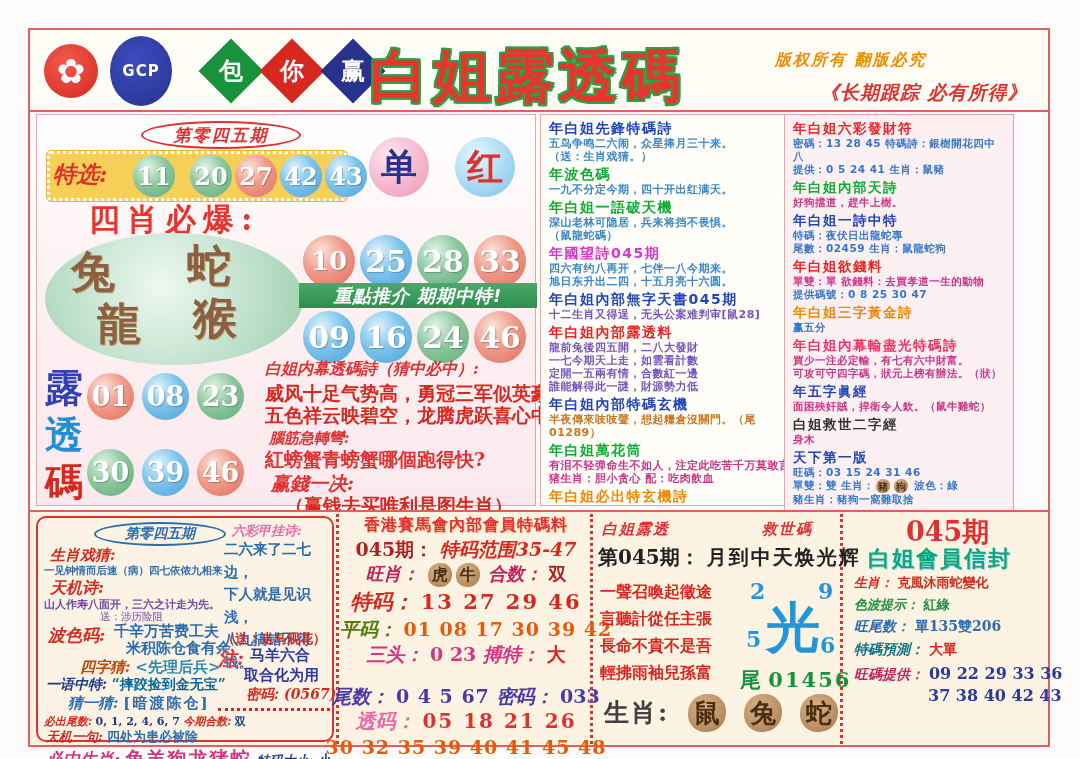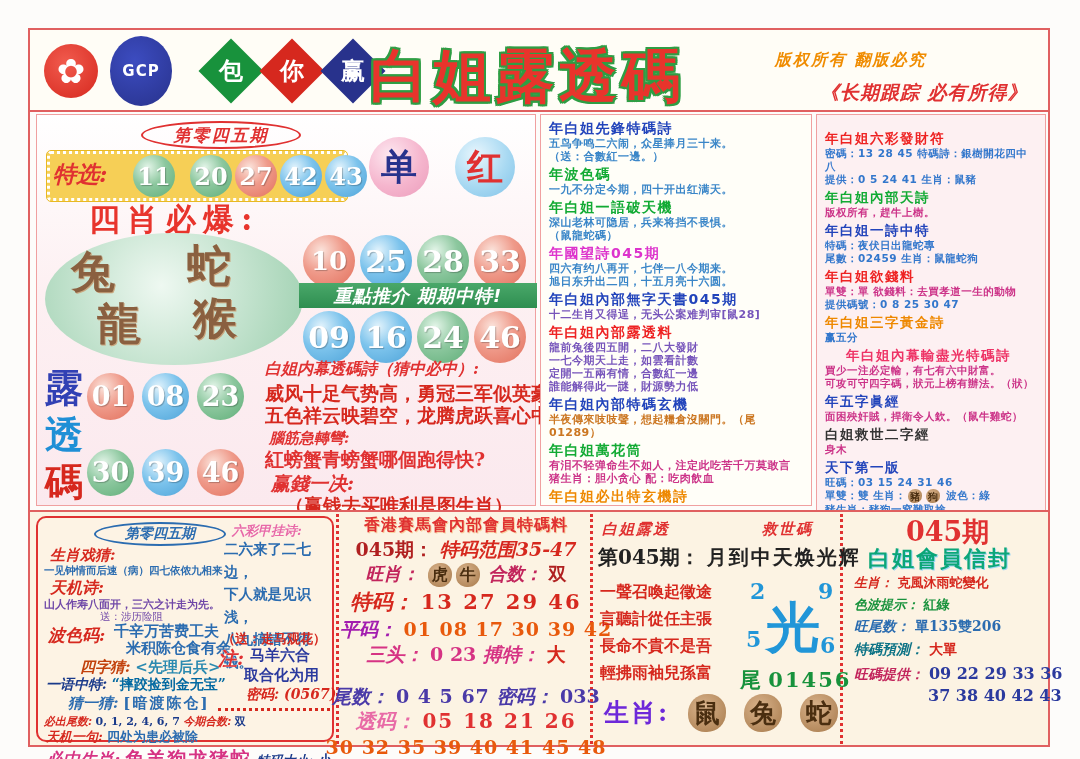--- a/index.html
+++ b/index.html
@@ -32,22 +32,22 @@
   .copyright { position:absolute; left:745px; top:20px; color:#f08c00; font-size:16px;
     font-weight:bold; font-style:italic; letter-spacing:2px; }
   .slogan { position:absolute; left:790px; top:50px; color:#e03131; font-size:19px;
     font-weight:bold; font-style:italic; letter-spacing:1px; }
 
   
   .left-panel { position:absolute; left:36px; top:114px; width:500px; height:392px;
     border:1px solid #f0a0a0; background:linear-gradient(180deg,#ffffff,#fdf0f2 45%,#fbe9ee); }
   .mid-panel { position:absolute; left:540px; top:114px; width:272px; height:392px;
     border:1px solid #f0a0a0; background:#fffef8; padding:5px 8px; overflow:hidden; }
-  .right-panel { position:absolute; left:816px; top:114px; width:230px; height:416px;
-    border:1px solid #f0a0a0; background:#fdf0f2; padding:15px 8px; overflow:hidden; }
+  .right-panel { position:absolute; left:784px; top:114px; width:230px; height:416px;
+    border:1px solid #f0a0a0; background:#fdf0f2; padding:5px 8px; overflow:hidden; }
 
   .issue-oval { position:absolute; left:104px; top:6px; width:160px; height:28px;
     border:2px solid #e03131; border-radius:50%; color:#e03131; font-size:17px; font-weight:bold;
     font-style:italic; display:flex; align-items:center; justify-content:center; letter-spacing:2px; }
   .texuan-banner { position:absolute; left:10px; top:36px; width:300px; height:50px;
     background:#f6cf56; border:3px dotted #fff; outline:1px solid #e8b923; border-radius:4px; }
   .texuan-label { position:absolute; left:16px; top:44px; color:#e03131; font-size:23px;
     font-weight:bold; font-style:italic; font-family:"DejaVu Serif",serif; }
   .ballrow { position:absolute; display:flex; }
   .ball { border-radius:50%; color:#fff; font-weight:bold; display:flex; align-items:center;
@@ -177,21 +177,21 @@
     <div class="lp-text b it" style="left:232px; top:314px; color:#e03131; font-size:15px;">腦筋急轉彎:</div>
     <div class="lp-text b" style="left:228px; top:332px; color:#e03131; font-size:19px;">紅螃蟹青螃蟹哪個跑得快?</div>
     <div class="lp-text b it" style="left:234px; top:356px; color:#e03131; font-size:19px;">赢錢一决:</div>
     <div class="lp-text b" style="left:248px; top:378px; color:#d6281e; font-size:19px;">（赢钱去买唯利是图生肖）</div>
   </div>
 
   <div class="mid-panel" id="middle-sections">
       <div class="sec">
         <div class="sec-t" style="color: rgb(34, 68, 187);">年白姐先鋒特碼詩</div>
         <div class="sec-l" style="color: rgb(58, 134, 200);">五鸟争鸣二六闹，众星捧月三十来。</div>
-        <div class="sec-l" style="color: rgb(58, 134, 200);">（送：合數紅一邊。）</div>
+        <div class="sec-l" style="color: rgb(58, 134, 200);">（送：生肖戏猜。）</div>
       </div>
       <div class="sec">
         <div class="sec-t" style="color: rgb(17, 170, 51);">年波色碼</div>
         <div class="sec-l" style="color: rgb(58, 134, 200);">一九不分定今期，四十开出红满天。</div>
       </div>
       <div class="sec">
         <div class="sec-t" style="color: rgb(17, 170, 51);">年白姐一語破天機</div>
         <div class="sec-l" style="color: rgb(58, 134, 200);">深山老林可隐居，兵来将挡不畏惧。</div>
         <div class="sec-l" style="color: rgb(58, 134, 200);">（鼠龍蛇碼）</div>
       </div>
@@ -228,38 +228,38 @@
 
   <div class="right-panel">
     <div id="right-sections">
         <div class="sec">
           <div class="sec-t" style="color: rgb(238, 34, 34);">年白姐六彩發財符</div>
           <div class="sec-l" style="color: rgb(51, 119, 204);">密碼：13 28 45 特碼詩：銀樹開花四中八</div>
           <div class="sec-l" style="color: rgb(51, 119, 204);">提供：0 5 24 41 生肖：鼠豬</div>
         </div>
         <div class="sec">
           <div class="sec-t" style="color: rgb(17, 170, 51);">年白姐內部天詩</div>
-          <div class="sec-l" style="color: rgb(204, 51, 136);">版权所有，趕牛上樹。</div>
+          <div class="sec-l" style="color: rgb(204, 51, 136);">好狗擋道，趕牛上樹。</div>
         </div>
         <div class="sec">
           <div class="sec-t" style="color: rgb(34, 68, 187);">年白姐一詩中特</div>
           <div class="sec-l" style="color: rgb(51, 119, 204);">特碼：夜伏日出龍蛇專</div>
           <div class="sec-l" style="color: rgb(51, 119, 204);">尾數：02459 生肖：鼠龍蛇狗</div>
         </div>
         <div class="sec">
           <div class="sec-t" style="color: rgb(238, 34, 34);">年白姐欲錢料</div>
           <div class="sec-l" style="color: rgb(204, 51, 136);">單雙：單 欲錢料：去買孝道一生的動物</div>
           <div class="sec-l" style="color: rgb(51, 119, 204);">提供碼號：0 8 25 30 47</div>
         </div>
         <div class="sec">
           <div class="sec-t" style="color: rgb(238, 136, 0);">年白姐三字黃金詩</div>
           <div class="sec-l" style="color: rgb(51, 119, 204);">赢五分</div>
         </div>
         <div class="sec">
-          <div class="sec-t" style="color: rgb(238, 51, 102); margin-left: 21px;">年白姐內幕輸盡光特碼詩</div>
+          <div class="sec-t" style="color: rgb(238, 51, 102);">年白姐內幕輸盡光特碼詩</div>
           <div class="sec-l" style="color: rgb(204, 51, 136);">買少一注必定輸，有七有六中財富。</div>
           <div class="sec-l" style="color: rgb(204, 51, 136);">可攻可守四字碼，狀元上榜有辦法。（狀）</div>
         </div>
         <div class="sec">
           <div class="sec-t" style="color: rgb(34, 68, 187);">年五字眞經</div>
           <div class="sec-l" style="color: rgb(204, 51, 136);">面困殃奸賊，捍衛令人欽。（鼠牛雞蛇）</div>
         </div>
         <div class="sec">
           <div class="sec-t" style="color: rgb(51, 51, 51);">白姐救世二字經</div>
           <div class="sec-l" style="color: rgb(204, 51, 136);">身木</div>
@@ -349,21 +349,21 @@
         <span class="it" style="color:#c2255c;">旺肖：</span>
         <span id="hk-animals"><span class="animal-chip" style="height: 24px; width: 24px; font-size: 16px; margin: 0px 2px; vertical-align: middle;">虎</span><span class="animal-chip" style="height: 24px; width: 24px; font-size: 16px; margin: 0px 2px; vertical-align: middle;">牛</span></span>
         <span class="it" style="color:#c2255c;">合数：</span>
         <span style="color:#b02020;">双</span>
       </div>
       <div class="hk-row b" style="font-size:21px; margin-top:3px;">
         <span class="it" style="color:#d6281e;">特码：</span>
         <span style="color:#d6281e; letter-spacing:2px;">13 27 29 46</span>
       </div>
       <div class="hk-row b" style="font-size:19px; margin-top:3px;">
-        <span class="it" style="color:#a21caf;margin-left:20px;">平码：</span>
+        <span class="it" style="color:#4d7c0f;margin-left:20px;">平码：</span>
         <span style="color:#e8590c; letter-spacing:1px;">01 08 17 30 39 42</span>
       </div>
       <div class="hk-row b" style="font-size:19px; margin-top:3px;">
         <span class="it" style="color:#d63384;">三头：</span>
         <span style="color:#d63384;">0 23</span>
         <span class="it" style="color:#d63384;">搏特：</span>
         <span style="color:#d6281e;">大</span>
       </div>
       <div class="hk-row b" style="font-size:19px; margin-top:19px;">
         <span class="it" style="color:#4a3aa8;">尾数：</span>
@@ -395,21 +395,21 @@
         </div>
       <div class="bl-txt b" style="left:156px; top:64px; color:#2196d8; font-size:22px;">2</div>
       <div class="bl-txt b" style="left:224px; top:64px; color:#2196d8; font-size:22px;">9</div>
       <div class="bl-txt b" style="left:172px; top:78px; color:#2196d8; font-size:54px;">光</div>
       <div class="bl-txt b" style="left:152px; top:112px; color:#2196d8; font-size:22px;">5</div>
       <div class="bl-txt b" style="left:226px; top:118px; color:#2196d8; font-size:22px;">6</div>
       <div class="bl-txt b" style="left:146px; top:152px; font-size:21px;">
         <span style="color:#18923c;">尾</span>
         <span style="color:#18923c; letter-spacing:2px;">01456</span>
       </div>
-      <div class="bl-txt b" style="left:10px; top:182px; color:#6d28d9; font-size:25px; letter-spacing:2px;">生肖:</div>
+      <div class="bl-txt b" style="left:10px; top:182px; color:#404040; font-size:25px; letter-spacing:2px;">生肖:</div>
       <div id="js-animals" class="abs" style="left:92px; top:180px; display:flex; gap:14px;">
           <span class="animal-chip" style="height: 38px; width: 38px; font-size: 26px; margin: 0px 2px; vertical-align: middle;">鼠</span>
           <span class="animal-chip" style="height: 38px; width: 38px; font-size: 26px; margin: 0px 2px; vertical-align: middle;">兔</span>
           <span class="animal-chip" style="height: 38px; width: 38px; font-size: 26px; margin: 0px 2px; vertical-align: middle;">蛇</span>
         </div>
     </div>
 
     <div class="env-panel">
       <div class="bl-txt b serif" style="left:62px; top:0px; color:#e03131; font-size:27px;">045期</div>
       <div class="bl-txt b" style="left:24px; top:30px; color:#0ca678; font-size:22px; letter-spacing:2px;

